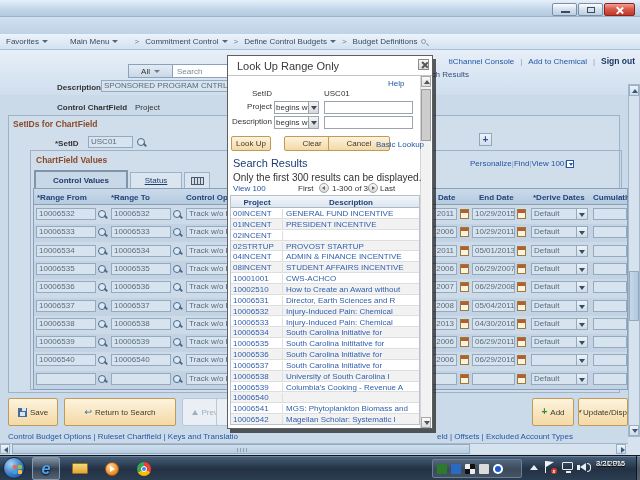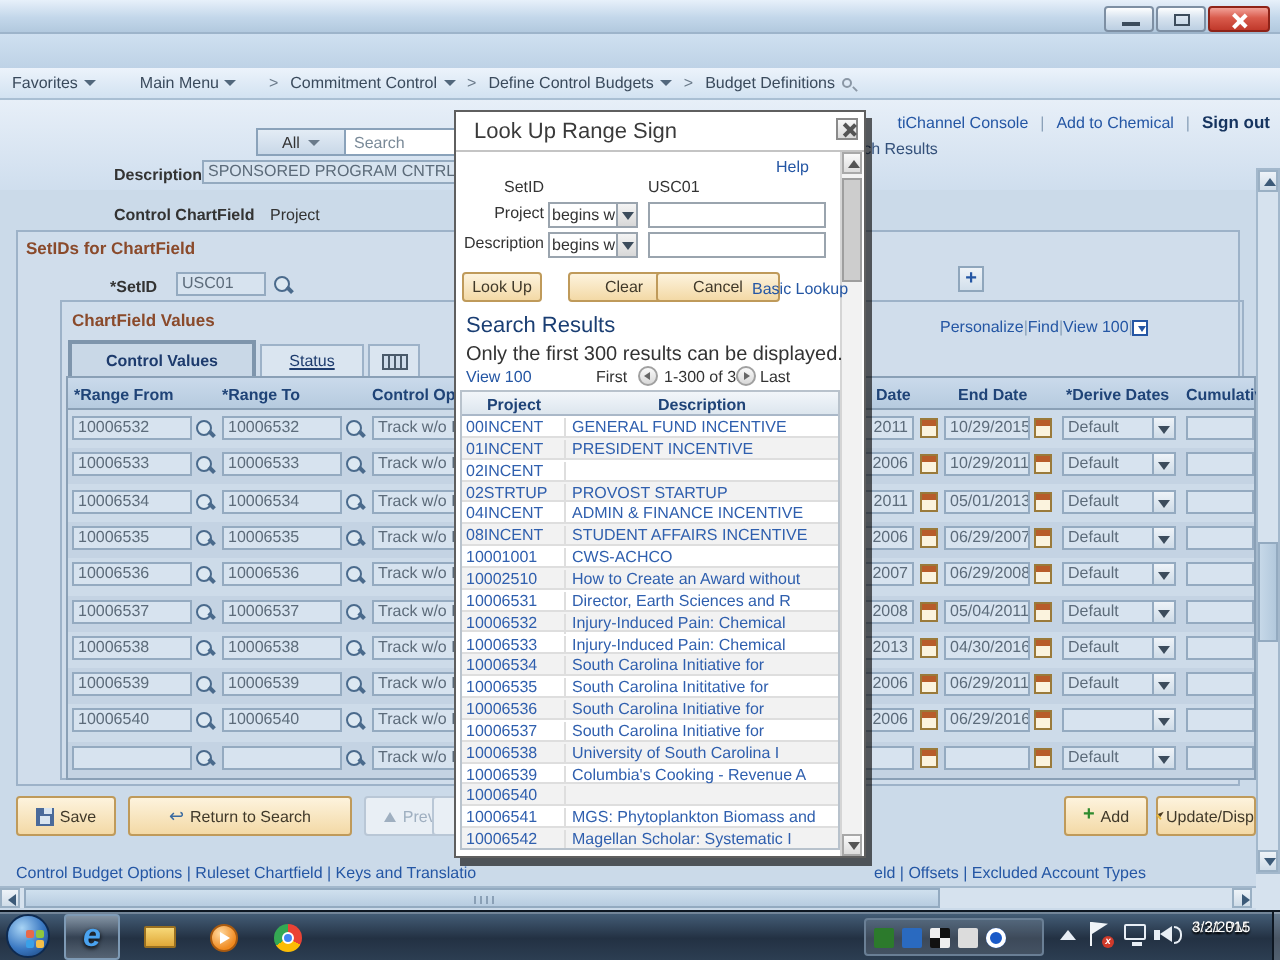--- a/index.html
+++ b/index.html
@@ -52,21 +52,21 @@
   #frag-results{position:absolute;left:420px;top:20px;color:#33507a;}
   
   .fld{background:#d7e3ef;border:1px solid #94aac0;color:#5c6b7a;height:12px;line-height:10px;padding:0 2px;white-space:nowrap;overflow:hidden;display:inline-block;}
   .magico{display:inline-block;width:9px;height:9px;position:relative;}
   .magico:before{content:"";position:absolute;left:0;top:0;width:6px;height:6px;border:1.2px solid #4a6a8c;border-radius:50%;background:#dce8f2;}
   .magico:after{content:"";position:absolute;left:5.5px;top:5.5px;width:4px;height:1.5px;background:#4a6a8c;transform:rotate(45deg);}
   .calico{display:inline-block;width:9px;height:10px;background:#fbf3de;border:1px solid #9a7a3a;position:relative;}
   .calico:before{content:"";position:absolute;left:0;top:0;right:0;height:3px;background:#b85c2a;}
   .ddbtn{position:absolute;right:0;top:0;bottom:0;width:11px;background:linear-gradient(#eef3f8,#cfdce8);border-left:1px solid #94aac0;}
   .ddbtn:before{content:"";position:absolute;left:2px;top:4px;width:0;height:0;border-left:3px solid transparent;border-right:3px solid transparent;border-top:4px solid #3c4c5c;}
-  .btn{display:flex;align-items:center;justify-content:center;gap:3px;background:linear-gradient(#fdf3dd,#f3d9a6);border:1px solid #bf9a5a;border-radius:2px;color:#40392a;height:20px;white-space:nowrap;}
+  .btn{display:flex;align-items:center;justify-content:center;gap:3px;background:linear-gradient(#fdf3dd,#f3d9a6);border:1px solid #bf9a5a;border-radius:2px;color:#40392a;height:28px;white-space:nowrap;}
   .btn.dis{background:#e9eff5;border-color:#b9c7d6;color:#9fafc0;}
   #lbl-desc{left:57px;top:83px;font-weight:bold;}
   #fld-desc{left:101px;top:80px;width:152px;}
   #lbl-ccf{left:57px;top:103px;font-weight:bold;}
   #val-ccf{left:135px;top:103px;}
   #groupbox{left:8px;top:115px;width:612px;height:278px;border:1px solid #9db2c8;background:#d0ddeb;}
   #grouptitle{left:13px;top:119px;color:#8a4a2b;font-weight:bold;font-size:8.5px;}
   #lbl-setid{left:55px;top:139px;font-weight:bold;}
   #fld-setid{left:88px;top:136px;width:45px;}
   #mag-setid{left:137px;top:138px;}
@@ -500,21 +500,21 @@
         <i class="grip"></i>
       </div>
     <div class="sbtn abs" id="hr">
         <i class="tri-r"></i>
       </div>
   </div>
   <div class="abs" id="corner"></div>
 
   
   <div class="abs" id="modal">
-    <span id="m-title">Look Up Range Sign</span>
+    <span id="m-title">Look Up Range Only</span>
     <div id="m-close">
         <i class="x1"></i>
         <i class="x2"></i>
       </div>
     <div id="m-sep"></div>
     <span class="lnk" id="m-help">Help</span>
     <div id="m-scroll">
       <div class="msbtn" style="top:0;">
           <i class="tri-u"></i>
         </div>

